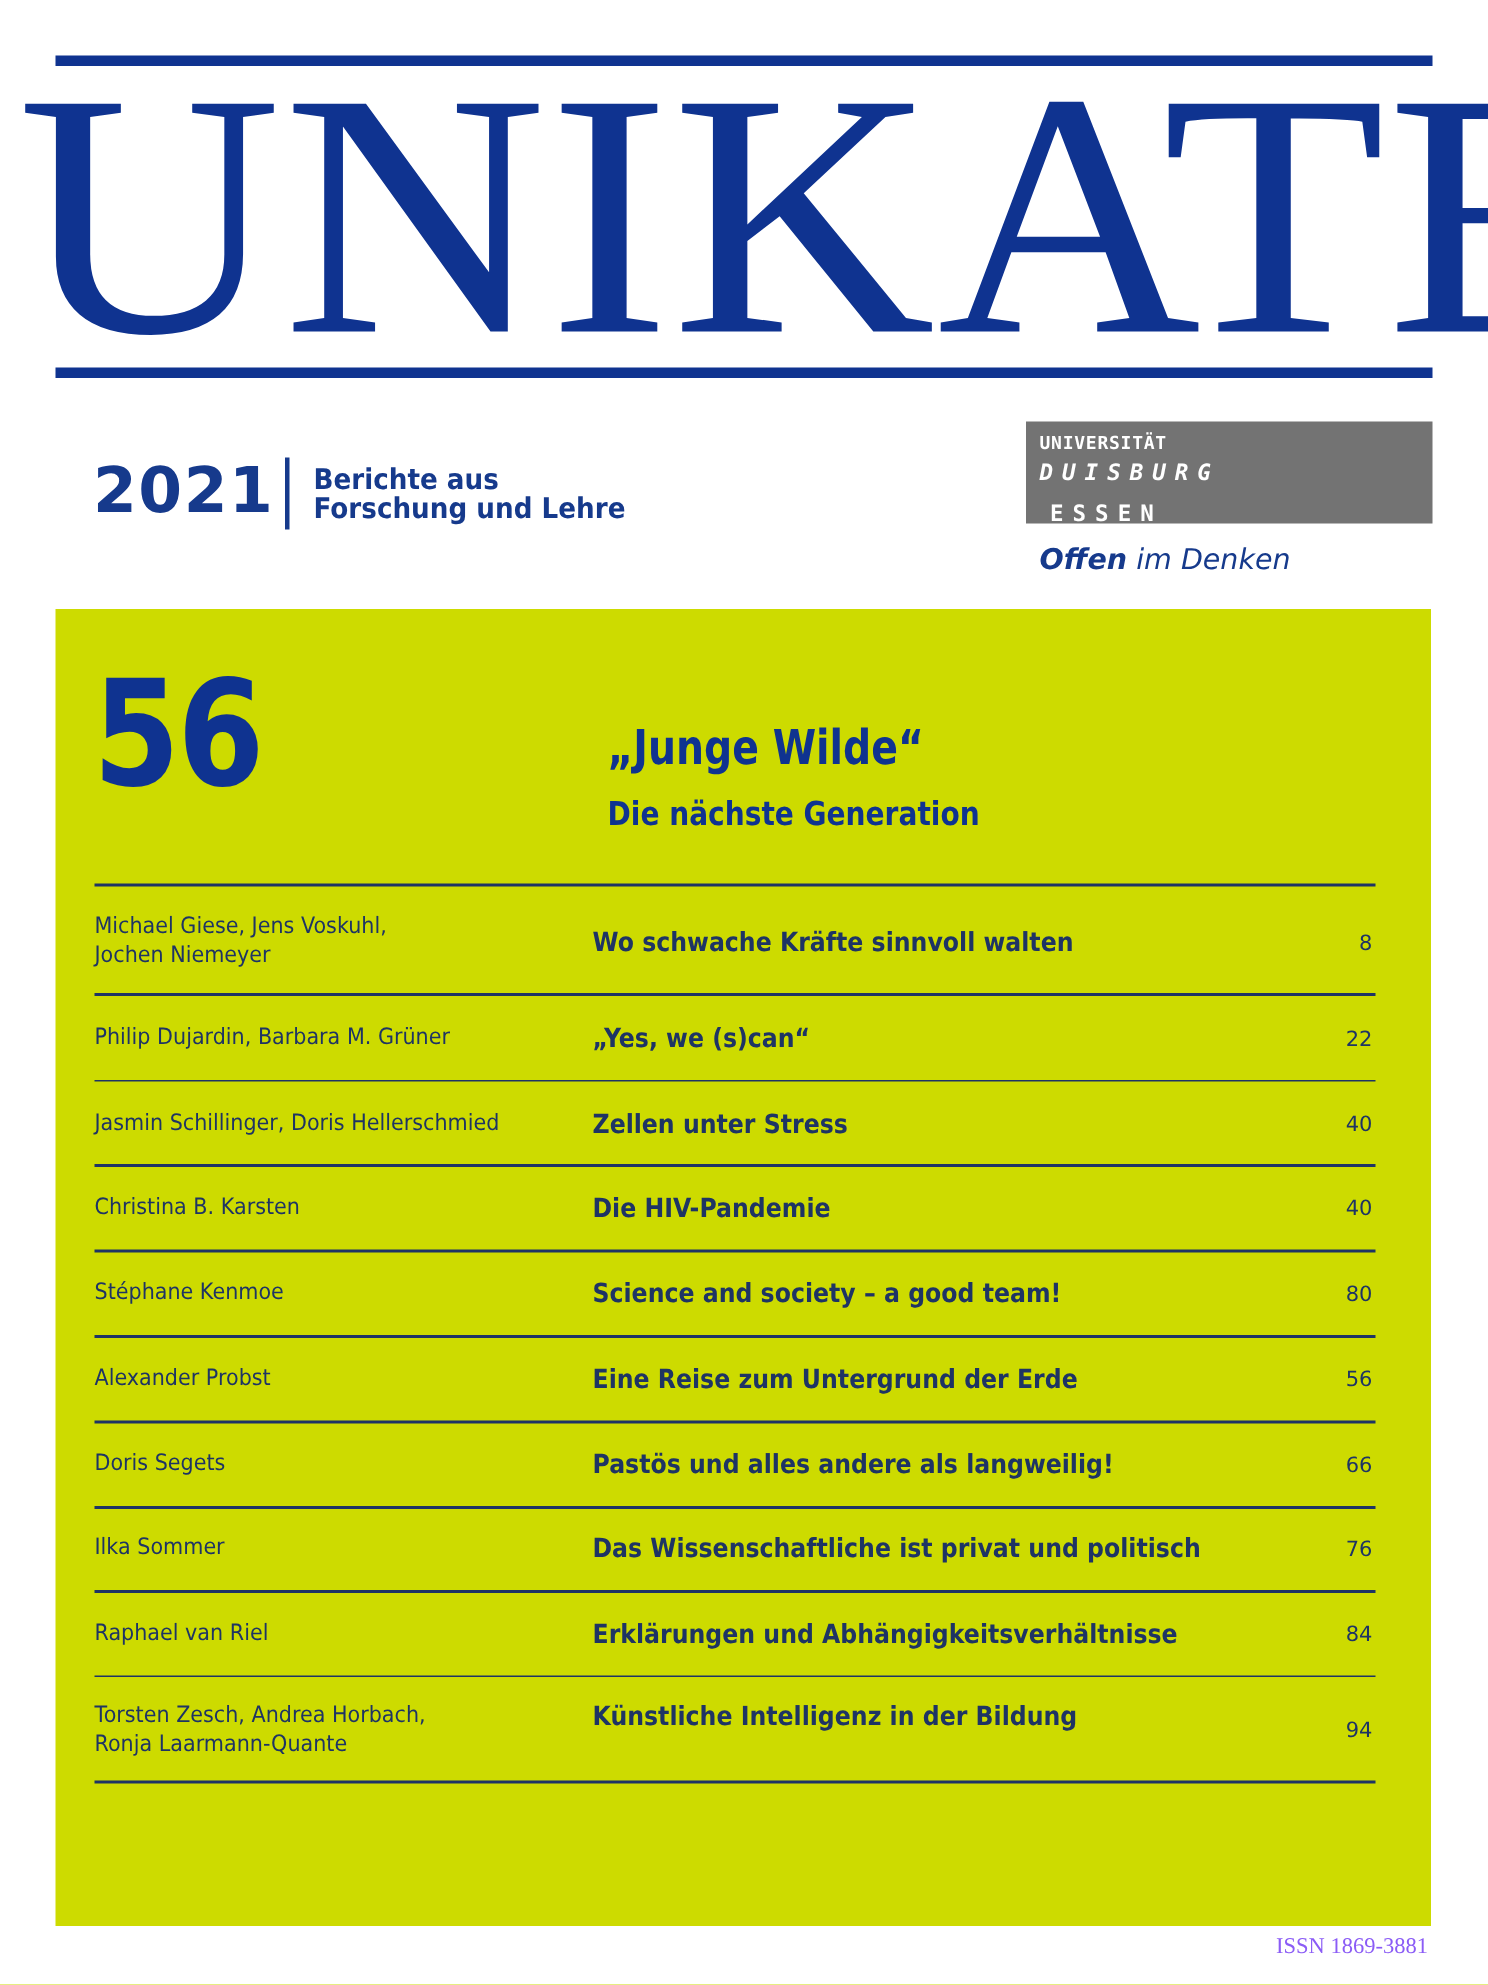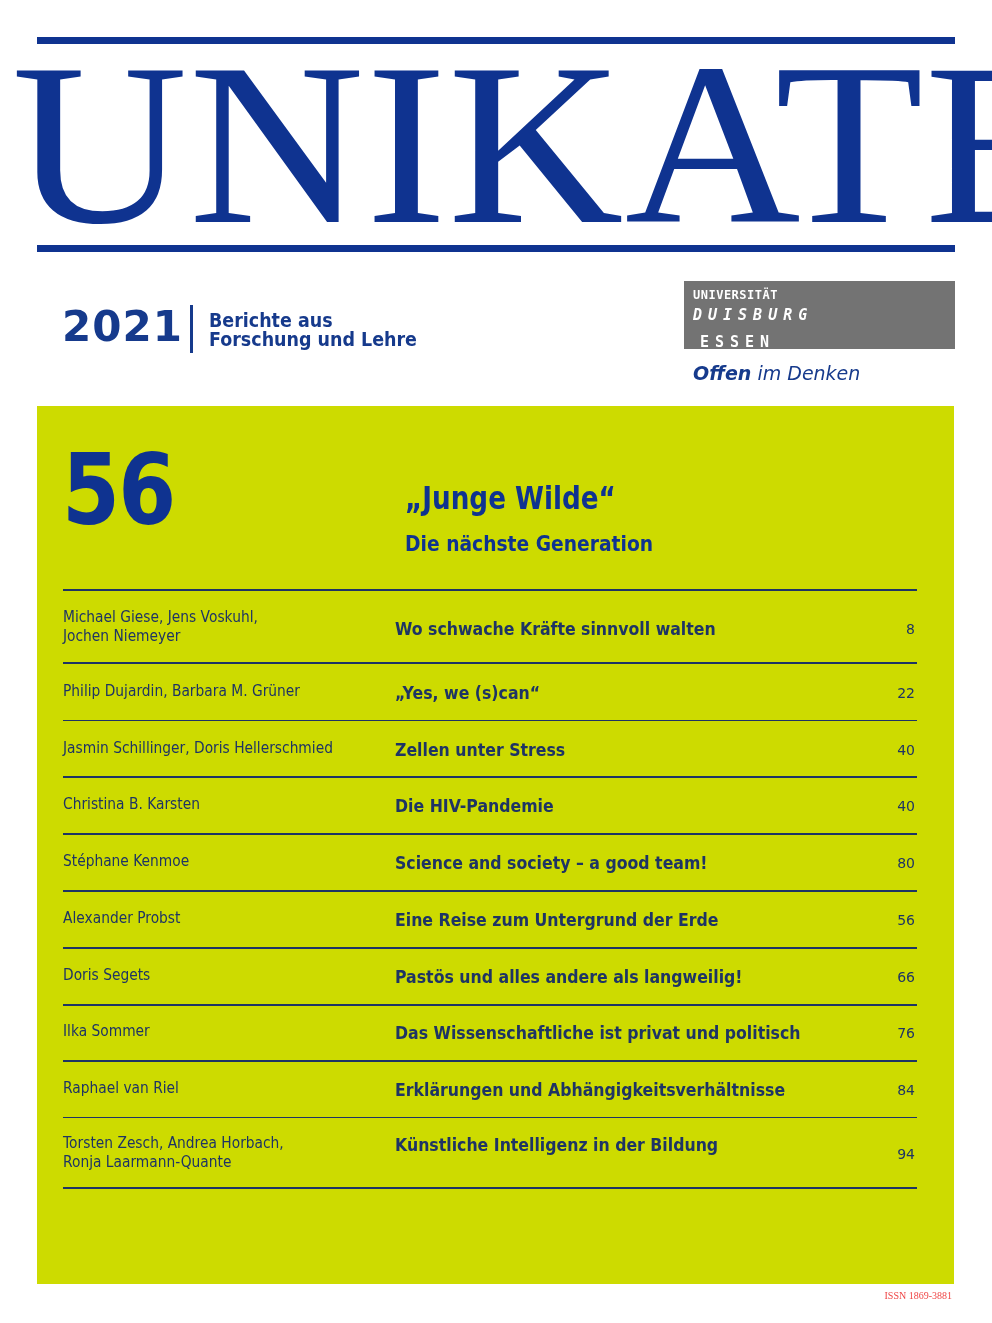--- a/index.html
+++ b/index.html
@@ -60,22 +60,22 @@
       transform: scaleX(0.92); transform-origin: left; white-space: nowrap;
     }
     .title {
       position: absolute; left: 332px; font-weight: bold; font-size: 17.5px; line-height: 22px; color: #1e3464;
       transform: scaleX(0.9); transform-origin: left; white-space: nowrap;
     }
     .page {
       position: absolute; right: 2px; font-size: 14px; line-height: 18px; color: #1e3464; text-align: right;
     }
     .issn {
-      position: absolute; right: 40px; top: 1290px; font-family: "Liberation Serif", serif; font-size: 10px;
-      color: #ef4444;
+      position: absolute; right: 40px; top: 1290px; font-family: "Liberation Serif", serif; font-size: 15px;
+      color: #8b5cf6;
     }
   </style>
 </head>
 <body>
 
 <div class="rule top"></div>
 <div class="masthead"><span>UNIKATE</span></div>
 <div class="rule bottom"></div>
 
 <div class="year">2021</div>

